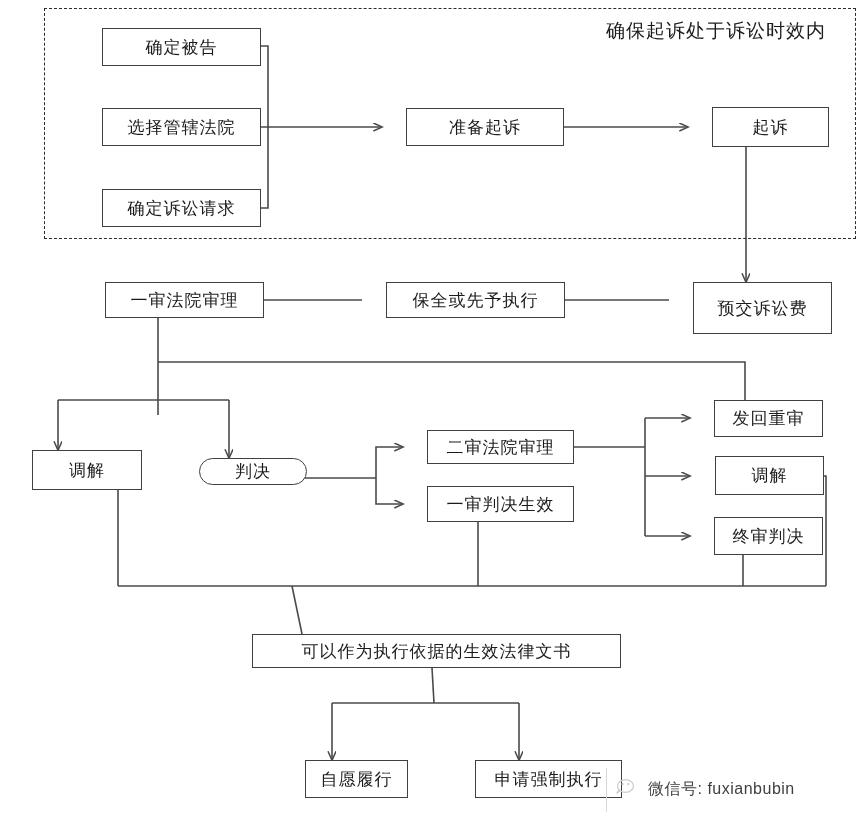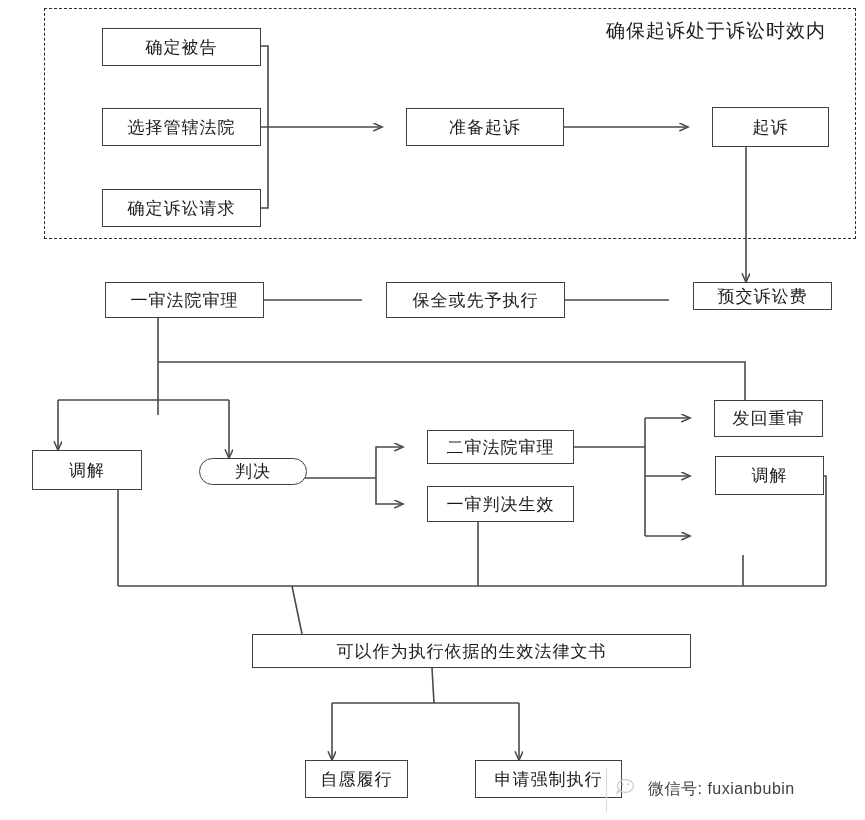--- a/index.html
+++ b/index.html
@@ -144,40 +144,41 @@
   <div class="node" style="left:78px;  top:28px;  width:159px; height:38px;">确定被告</div>
 
   <div class="node" style="left:78px;  top:108px; width:159px; height:38px;">选择管辖法院</div>
 
   <div class="node" style="left:78px;  top:189px; width:159px; height:38px;">确定诉讼请求</div>
 
   <div class="node" style="left:382px; top:108px; width:158px; height:38px;">准备起诉</div>
 
   <div class="node" style="left:688px; top:107px; width:117px; height:40px;">起诉</div>
 
-  <div class="node" style="left:669px; top:282px; width:139px; height:28px;">预交诉讼费</div>
+  <div class="node" style="left:669px; top:282px; width:139px; height:52px;">预交诉讼费</div>
 
   <div class="node" style="left:362px; top:282px; width:179px; height:36px;">保全或先予执行</div>
 
   <div class="node" style="left:81px;  top:282px; width:159px; height:36px;">一审法院审理</div>
 
   <div class="node" style="left:8px;   top:450px; width:110px; height:40px;">调解</div>
 
   <div class="node" style="left:175px; top:458px; width:108px; height:27px;border-radius:19px;">判决</div>
 
   <div class="node" style="left:403px; top:430px; width:147px; height:34px;">二审法院审理</div>
 
   <div class="node" style="left:403px; top:486px; width:147px; height:36px;">一审判决生效</div>
 
   <div class="node" style="left:690px; top:400px; width:109px; height:37px;">发回重审</div>
 
   <div class="node" style="left:691px; top:456px; width:109px; height:39px;">调解</div>
 
+  <div class="node" style="left:690px; top:517px; width:109px; height:38px;">终审判决</div>
 
-  <div class="node" style="left:228px; top:634px; width:439px; height:34px;">可以作为执行依据的生效法律文书</div>
+  <div class="node" style="left:228px; top:634px; width:369px; height:34px;">可以作为执行依据的生效法律文书</div>
 
   <div class="node" style="left:281px; top:760px; width:103px; height:38px;">自愿履行</div>
 
   <div class="node" style="left:451px; top:760px; width:147px; height:38px;">申请强制执行</div>
 
   <div class="wm-divider" style="left:606px; top:768px; height:44px;"></div>
 
   <div class="watermark" style="left:616px; top:778px;">
     <span>
       <svg width="26" height="19" viewBox="0 0 26 19" xmlns="http://www.w3.org/2000/svg">

